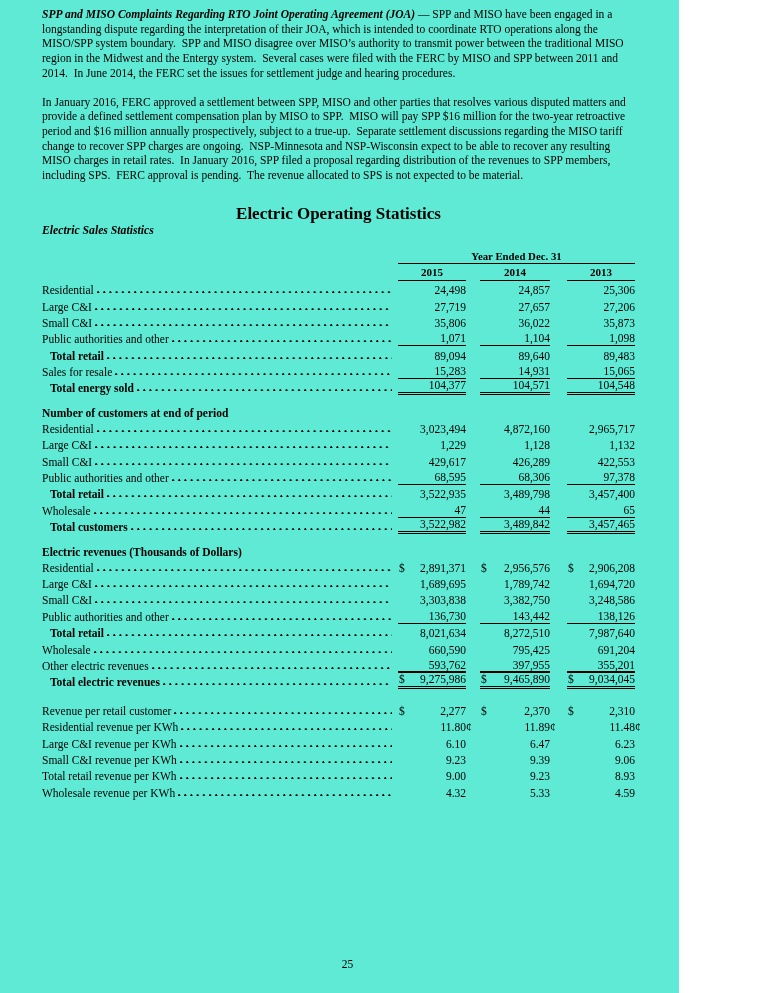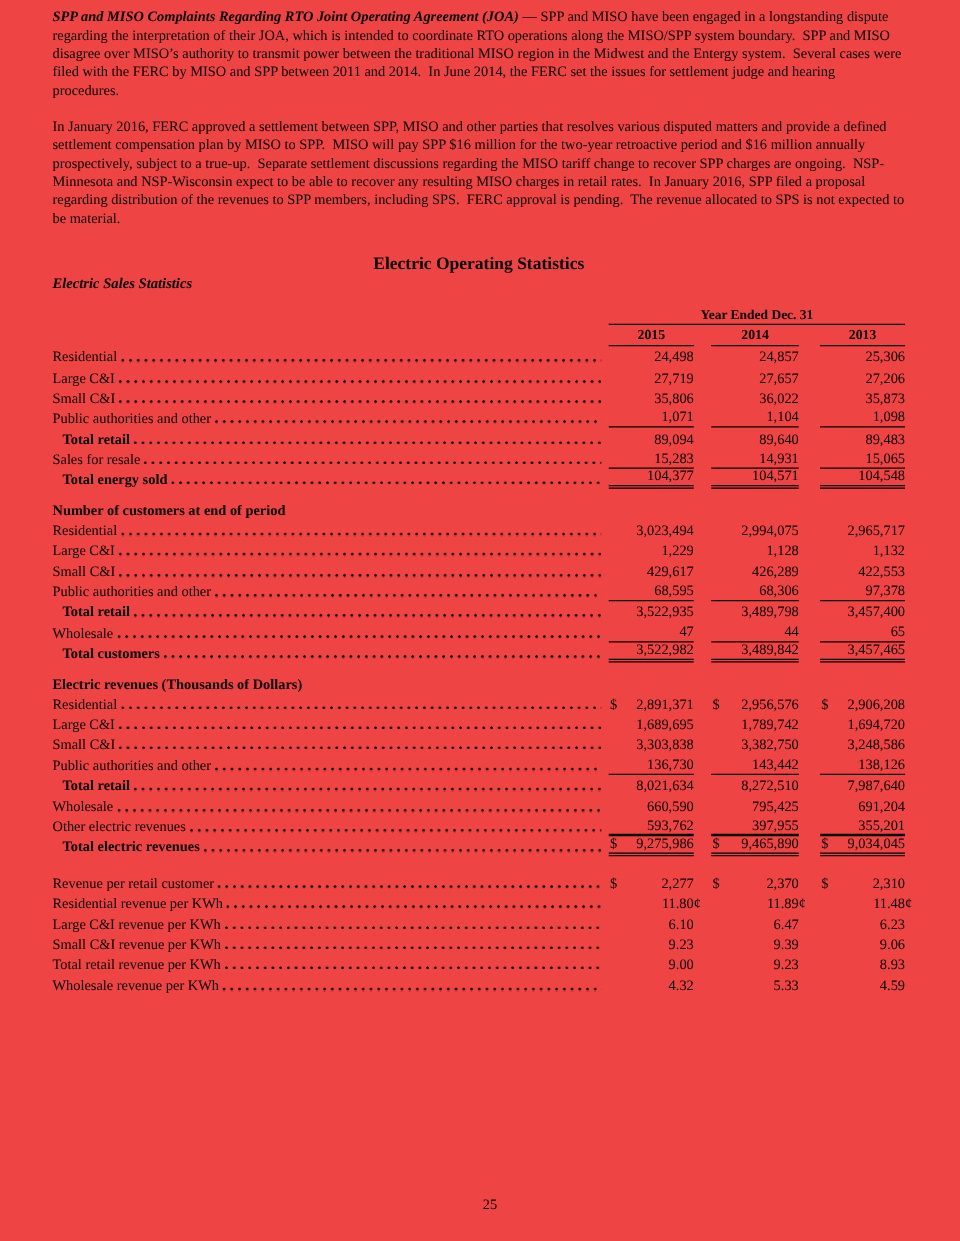--- a/index.html
+++ b/index.html
@@ -1,23 +1,23 @@
 <!DOCTYPE html>
 <html><head>
 <meta charset="utf-8">
 <style>
   html,body { margin:0; padding:0; background:#ffffff; }
   body { width:768px; height:993px; font-family:"Liberation Serif","DejaVu Serif",serif; color:#000; }
-  .page { position:relative; width:768px; height:993px; overflow:hidden; background:#ef4444; }
+  .page { position:relative; width:679px; height:993px; overflow:hidden; background:#5eead4; }
   .content { padding:7px 44px 0 42px; }
 
   p.para { font-size:11.5px; line-height:14.7px; margin:0 0 14px 0; }
   .lead { font-weight:bold; font-style:italic; }
 
-  .center-head { font-size:14px; font-weight:bold; text-align:center; margin-top:21px; }
+  .center-head { font-size:17px; font-weight:bold; text-align:center; margin-top:21px; }
   .sub-head { font-size:11.7px; font-weight:bold; font-style:italic; }
 
   .tbl { margin-top:13px; font-size:11.5px; }
   .thead-row1 { display:flex; }
   .hlabel { flex:1; }
   .hgroup { width:237px; text-align:center; font-weight:bold; font-size:10.8px;
             border-bottom:1.4px solid #000; padding-bottom:1px; }
   .thead-row2 { display:flex; margin-top:2px; }
   .ycell { width:68px; text-align:center; font-weight:bold; font-size:11px;
            border-bottom:1.4px solid #000; padding-bottom:2px; }
@@ -123,21 +123,21 @@
               <div class="cell c1 rb2"><span class="val">104,571</span></div>
               <div class="cell c2 rb2"><span class="val">104,548</span></div>
             </div>
           </div>
           <div class="tsec">
             <div class="sec-head">Number of customers at end of period</div>
             <div class="trow">
               <span class="rlabel">Residential</span>
               <span class="leader"></span>
               <div class="cell c0"><span class="val">3,023,494</span></div>
-              <div class="cell c1"><span class="val">2,994,075</span></div>
+              <div class="cell c1"><span class="val">4,872,160</span></div>
               <div class="cell c2"><span class="val">2,965,717</span></div>
             </div>
             <div class="trow">
               <span class="rlabel">Large C&amp;I</span>
               <span class="leader"></span>
               <div class="cell c0"><span class="val">1,229</span></div>
               <div class="cell c1"><span class="val">1,128</span></div>
               <div class="cell c2"><span class="val">1,132</span></div>
             </div>
             <div class="trow">

